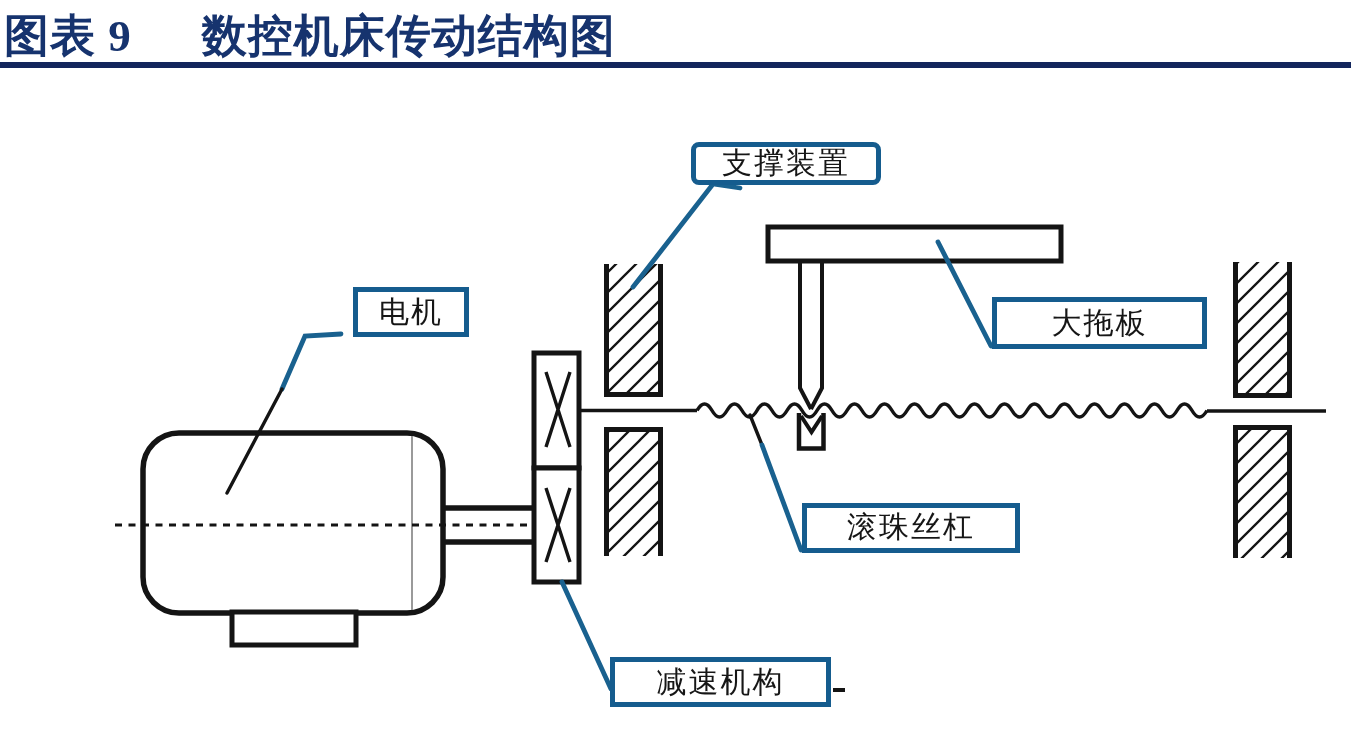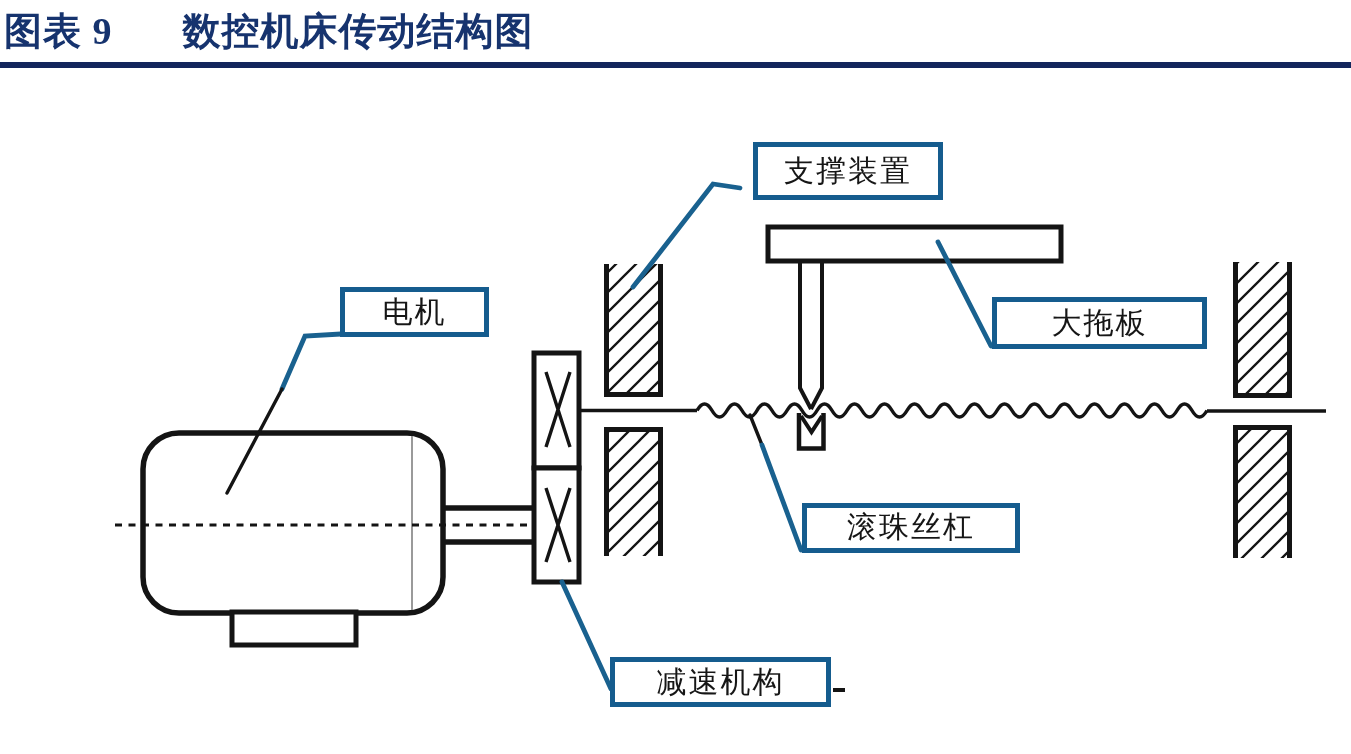--- a/index.html
+++ b/index.html
@@ -8,21 +8,21 @@
     width:1351px;height:754px;
     background:#ffffff;
     overflow:hidden;
     font-family:"Liberation Sans","DejaVu Sans",sans-serif;
   }
   
   .fig-title{
     position:absolute;left:4px;top:6px;
     font-family:"Liberation Serif","DejaVu Serif",serif;
     font-weight:bold;
-    font-size:38px;
+    font-size:45px;
     color:var(--title-navy,#16336e);
     white-space:nowrap;
     letter-spacing:1px;
   }
   .fig-title .fig-label{margin-right:70px;}
   .title-rule{
     position:absolute;left:0;top:62px;
     width:1351px;height:6px;
     background:var(--rule-navy,#13265c);
   }
@@ -37,22 +37,22 @@
     position:absolute;
     box-sizing:border-box;
     border:5px solid var(--callout-border,#155c8e);
     background:#ffffff;
     display:flex;align-items:center;justify-content:center;
     font-size:30px;
     color:#161616;
     letter-spacing:2px;
     white-space:nowrap;
   }
-  #callout-motor    {left:340px;top:287px;width:149px;height:50px;}
-  #callout-support  {left:753px;top:142px;width:190px;height:58px;}
+  #callout-motor    {left:353px;top:287px;width:116px;height:50px;}
+  #callout-support  {left:691px;top:142px;width:190px;height:43px;border-radius:8px;}
   #callout-carriage {left:992px;top:297px;width:215px;height:52px;justify-content:center;}
   #callout-ballscrew{left:802px;top:503px;width:218px;height:50px;align-items:flex-end;}
   #callout-reducer  {left:610px;top:649px;width:221px;height:50px;margin-top:8px;}
 </style>
 </head>
 <body>
 
 <div id="page">
 
   <div class="fig-title">

